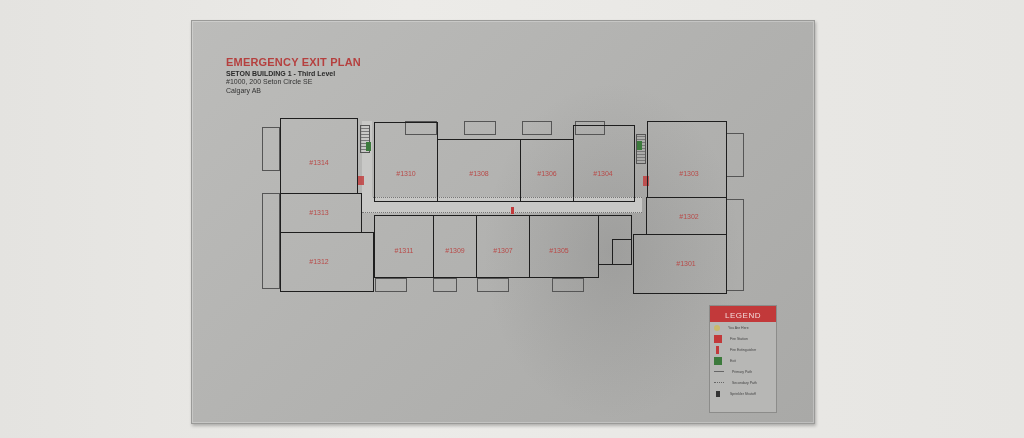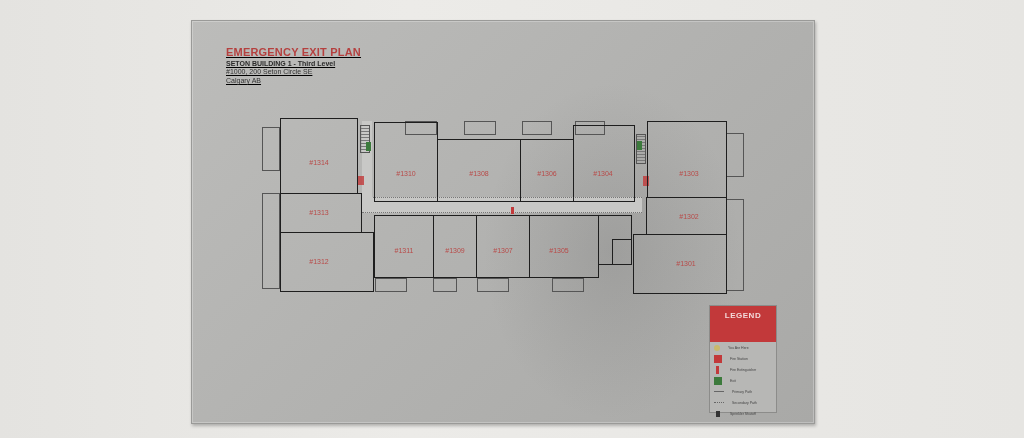--- a/index.html
+++ b/index.html
@@ -12,43 +12,43 @@
       position:absolute; left:191px; top:20px; width:622px; height:402px;
       background: linear-gradient(135deg, #bcbcba 0%, #b3b3b1 45%, #a9a9a7 100%);
       border:1px solid #9a9a98;
       box-shadow: 1px 2px 3px rgba(0,0,0,0.25), inset 0 0 0 1px rgba(255,255,255,0.25);
     }
     .shadow-blob {
       position:absolute; left:290px; top:60px; width:260px; height:340px;
       background: radial-gradient(ellipse at center, rgba(80,80,80,0.18) 0%, rgba(80,80,80,0) 70%);
       pointer-events:none;
     }
-    .title-block { position:absolute; left:34px; top:25px;text-decoration:underline; }
+    .title-block { position:absolute; left:34px; top:35px; }
     .title { color:#b5403f; font-weight:bold; font-size:11px; letter-spacing:0.2px; }
     .subtitle { color:#2a2a2a; font-weight:bold; font-size:7px; margin-top:2px; }
     .addr { color:#333; font-size:7px; line-height:9px; }
     .plan { position:absolute; left:0; top:0; width:622px; height:402px; }
     .room {
       position:absolute; border:1.5px solid #1e1e1e; box-sizing:border-box;
     }
     .room-label {
       position:absolute; color:#b84a48; font-size:7px; transform:translate(-50%,-50%);
       white-space:nowrap;
     }
     .balcony { position:absolute; border:1px solid #555; box-sizing:border-box; }
     .corridor {
       position:absolute; background:#c8c8c6; border-top:1px dotted #777; border-bottom:1px dotted #777;
     }
     .legend {
       position:absolute; left:517px; top:284px; width:66px; height:106px;
       background:#b7b7b5; border:1px solid #8c8c8a;
     }
     .legend-head {
-      background:#c2393a; color:#f3dada; font-size:8px; font-weight:bold; text-align:center;
-      height:36px; line-height:20px; letter-spacing:0.5px;
+      background:#c2393a; color:#f3dada; font-size:8px; font-weight:normal; text-align:center;
+      height:16px; line-height:20px; letter-spacing:0.5px;
     }
     .legend-item { display:flex; align-items:center; height:11px; padding-left:4px; }
     .legend-icon { width:8px; height:8px; display:inline-block; margin-right:8px; font-size:6px; line-height:8px; text-align:center; }
     .legend-text { font-size:3.5px; color:#444; }
     .icon-here { background:#c9b86a; border-radius:50%; width:6px; height:6px; }
     .icon-station { background:#c2393a; }
     .icon-ext { background:#c2393a; width:3px; height:8px; margin-left:2px; margin-right:11px; }
     .icon-exit { background:#3c7a3c; }
     .icon-primary { border-top:1px solid #666; height:0; width:10px; margin-top:0; }
     .icon-secondary { border-top:1px dotted #666; height:0; width:10px; }

